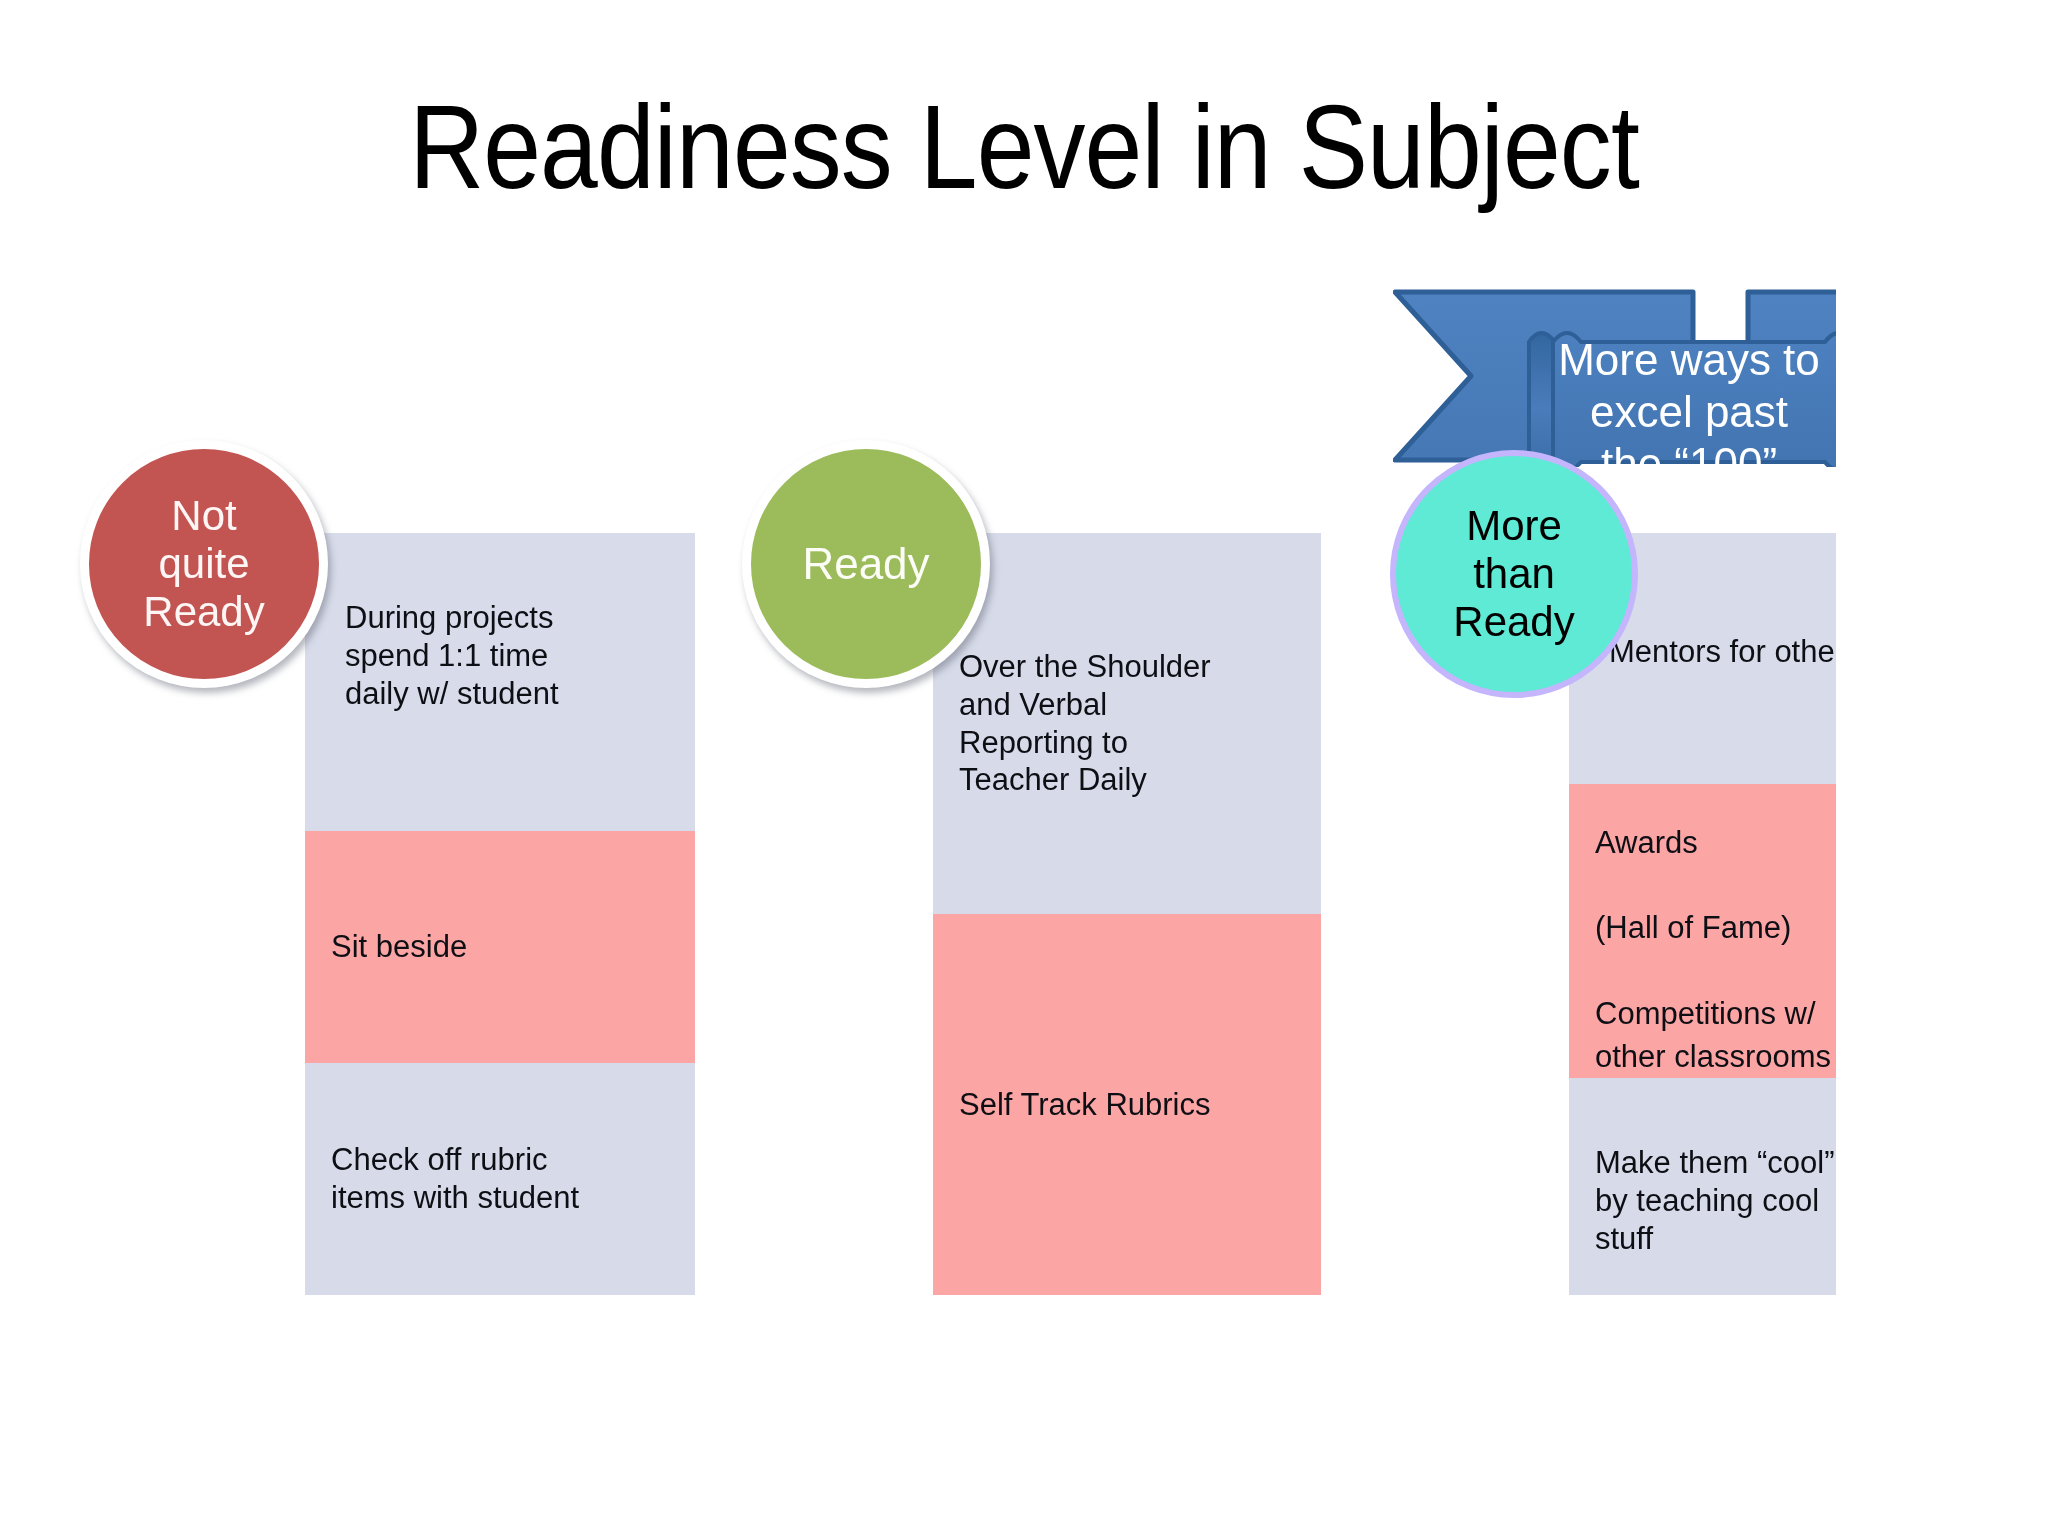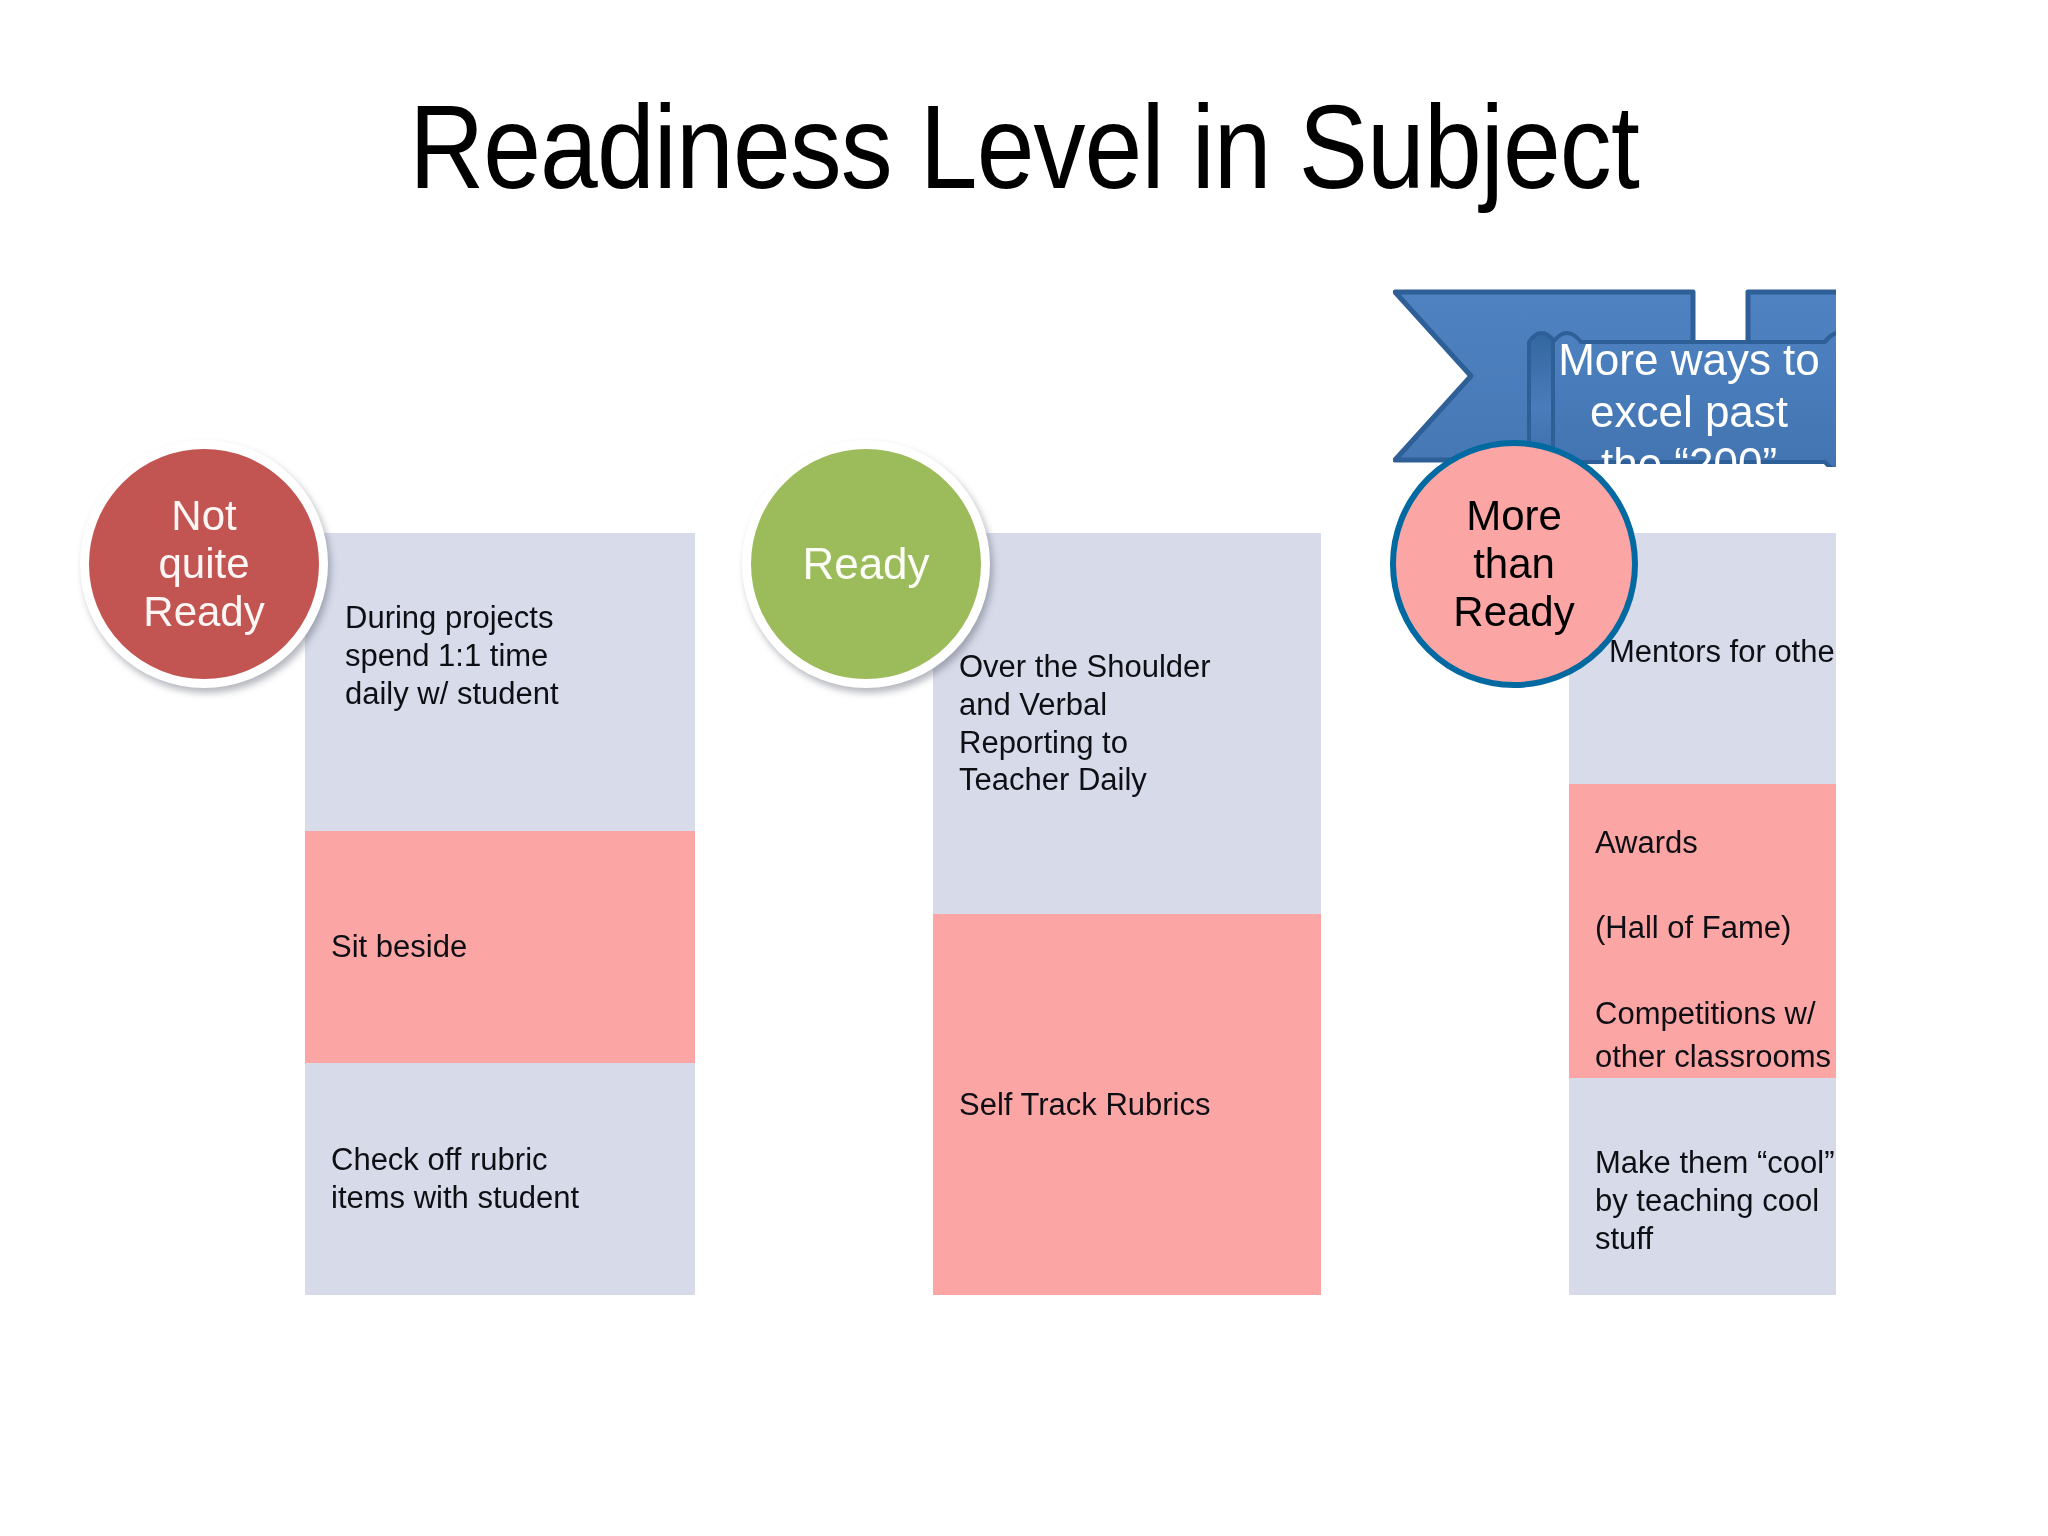--- a/index.html
+++ b/index.html
@@ -108,23 +108,23 @@
     color: #fdf6f5;
   }
   #circle-ready {
     left: 742px; top: 440px; width: 248px; height: 248px;
     background: #9cbb5a;
     border: 9px solid #ffffff;
     box-shadow: 3px 5px 7px rgba(90,95,110,0.45);
     color: #fbfdf6;
   }
   #circle-more-than-ready {
-    left: 1390px; top: 440px; width: 248px; height: 248px;
-    background: #fca5a5;
-    border: 6px solid #0369a1;
+    left: 1390px; top: 450px; width: 248px; height: 248px;
+    background: #5eead4;
+    border: 6px solid #c4b5fd;
     color: #000000;
   }
   #circle-not-ready .circle-label { font-size: 42px; }
   #circle-ready .circle-label { font-size: 44px; }
   #circle-more-than-ready .circle-label { font-size: 42px; color: #000000; }
 
   
   #ribbon {
     position: absolute;
     left: 1393px;
@@ -191,21 +191,21 @@
 
       <path d="M4,30 q12,-18 26,0 l0,120 q-13,16 -26,0 Z" fill="url(#rollGrad)" stroke="#2e5f96" stroke-width="4" stroke-linejoin="round"></path>
 
       <path d="M326,30 q-12,-18 -26,0 l0,120 q13,16 26,0 Z" fill="url(#rollGrad)" stroke="#2e5f96" stroke-width="4" stroke-linejoin="round"></path>
 
       <path d="M28,30 q14,-18 28,0 l244,0 q14,-18 28,0 l0,120 q-14,16 -28,0 l-244,0 q-14,16 -28,0 Z" fill="url(#plaqueGrad)" stroke="#2e5f96" stroke-width="4" stroke-linejoin="round"></path>
     </svg>
 
     <div class="plaque-text">More ways to
 excel past
-the “200”</div>
+the “100”</div>
   </div>
 
   <div class="content-box" id="box-1">
     <div class="seg seg-1">
       <div class="seg-text">During projects
 spend 1:1 time
 daily w/ student</div>
     </div>
     <div class="seg seg-2">
       <div class="seg-text">Sit beside</div>

